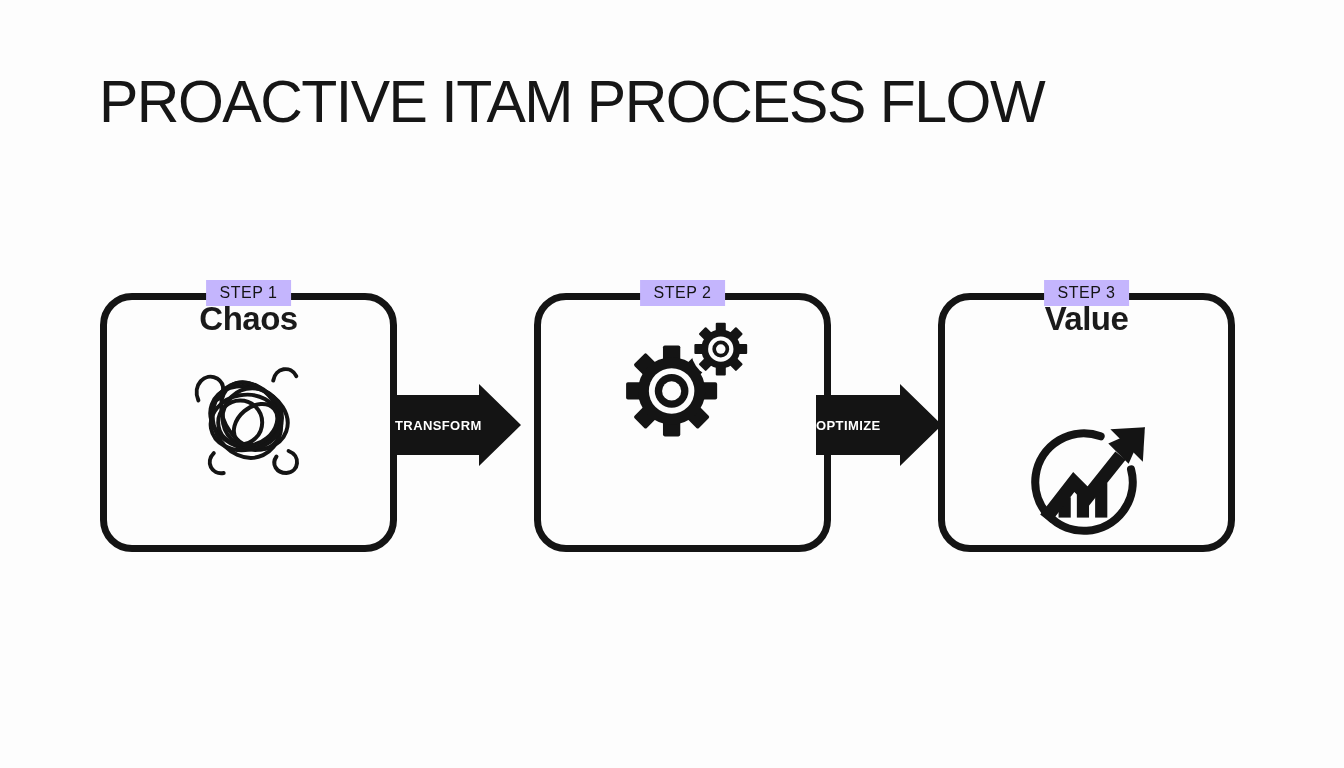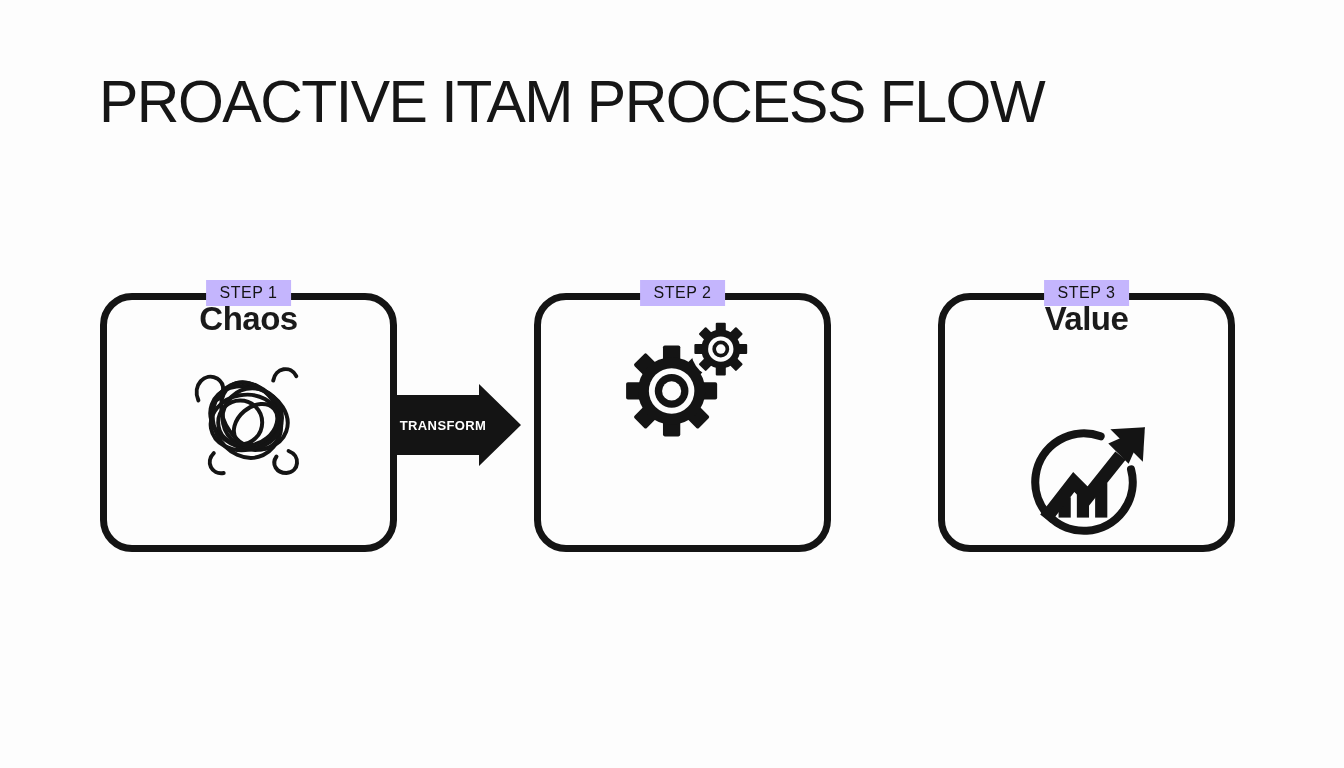--- a/index.html
+++ b/index.html
@@ -40,21 +40,20 @@
   }
   .connector{
     position:absolute;top:384px;width:126px;height:82px;
   }
   .connector.c1{left:395px;}
   .connector.c2{left:816px;}
   .connector svg{position:absolute;inset:0;}
   .connector-label{
     position:absolute;left:0;top:50%;width:96px;
     transform:translateY(-50%);
-    text-align:center;
     color:#ffffff;font-size:13px;font-weight:bold;letter-spacing:0.4px;
     white-space:nowrap;
   }
   .ic{display:block;width:100%;height:100%;}
 </style>
 </head>
 <body>
 
 <div class="canvas">
 
@@ -124,20 +123,26 @@
           </g>
           <circle r="37" fill="#141414"></circle>
           <circle r="24" fill="#fdfdfd"></circle>
           <circle r="16" fill="#141414"></circle>
           <circle r="9" fill="#fdfdfd"></circle>
         </g>
       </svg>
     </span>
   </div>
 
+  <div class="connector c2">
+    <svg viewBox="0 0 126 82">
+      <polygon points="0,11 84,11 84,0 126,41 84,82 84,71 0,71" fill="#141414"></polygon>
+    </svg>
+    <span class="connector-label">OPTIMIZE</span>
+  </div>
 
   <div class="step-box b3">
     <div class="step-tab">STEP 3</div>
     <div class="step-name">Value</div>
     <span class="step-icon">
       <svg class="ic" viewBox="0 0 130 130">
 
         <path d="M 108.4 55.6 A 48 48 0 1 1 78.4 22.9" fill="none" stroke="#141414" stroke-width="8" stroke-linecap="round"></path>
 
         <g fill="#141414">

